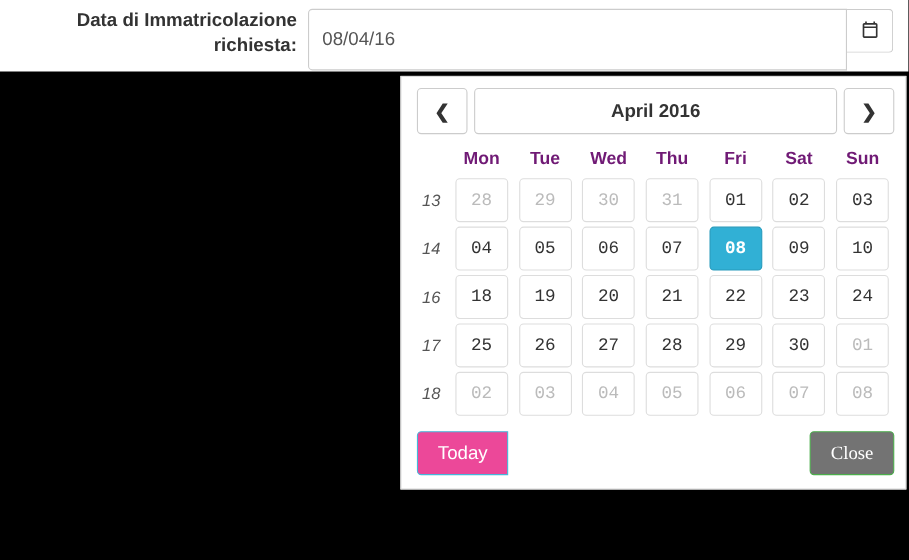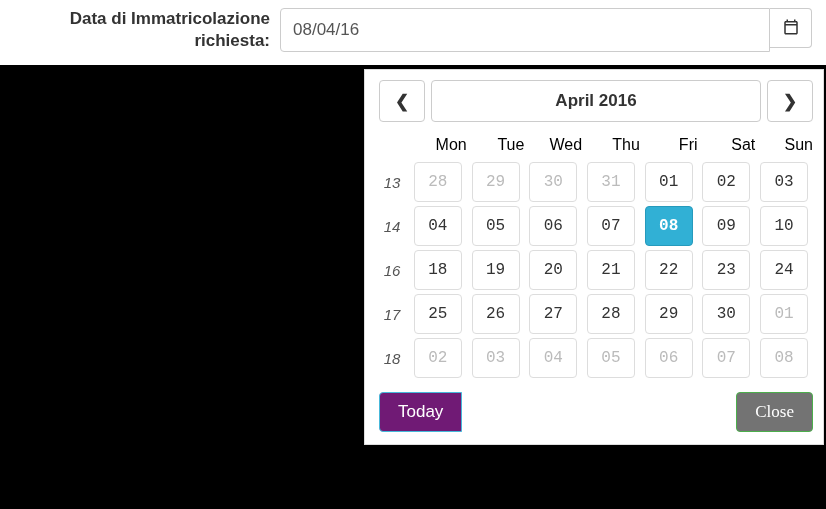--- a/index.html
+++ b/index.html
@@ -33,21 +33,21 @@
       font-weight: bold;
       line-height: 1.3;
     }
     .input-group {
       display: flex;
       width: 532px;
       margin-top: 8px;
     }
     .date-input {
       flex: 1;
-      height: 44px;
+      height: 56px;
       border: 1px solid #ccc;
       border-radius: 4px 0 0 4px;
       padding: 0 12px;
       font-size: 17px;
       color: #555;
       outline: none;
     }
     .date-addon {
       width: 42px;
       height: 40px;
@@ -106,25 +106,25 @@
       font-weight: bold;
       font-size: 17px;
       color: #333;
     }
     .dp-table {
       width: 100%;
       border-collapse: separate;
       border-spacing: 0;
     }
     .dp-table th {
-      font-weight: normal;
+      font-weight: bold;
       font-size: 16px;
-      color: #000000;
+      color: #701a75;
       padding: 6px 0;
-      text-align: right;
+      text-align: center;
     }
     .dp-table td {
       text-align: center;
       padding: 2px;
     }
     .week-num {
       font-style: italic;
       font-size: 15px;
       color: #555;
       width: 34px;
@@ -163,21 +163,21 @@
       padding: 0 18px;
       border: 1px solid transparent;
       border-radius: 4px;
       font-size: 17px;
       cursor: pointer;
       display: inline-flex;
       align-items: center;
       justify-content: center;
     }
     .btn-info {
-      background: #701a75;
+      background: #ec4899;
       border-color: #46b8da;
       color: #fff;
       border-radius: 4px 0 0 4px;
     }
     .btn-danger {
       background: #d9534f;
       border-color: #d43f3a;
       color: #fff;
       border-radius: 0 4px 4px 0;
     }

